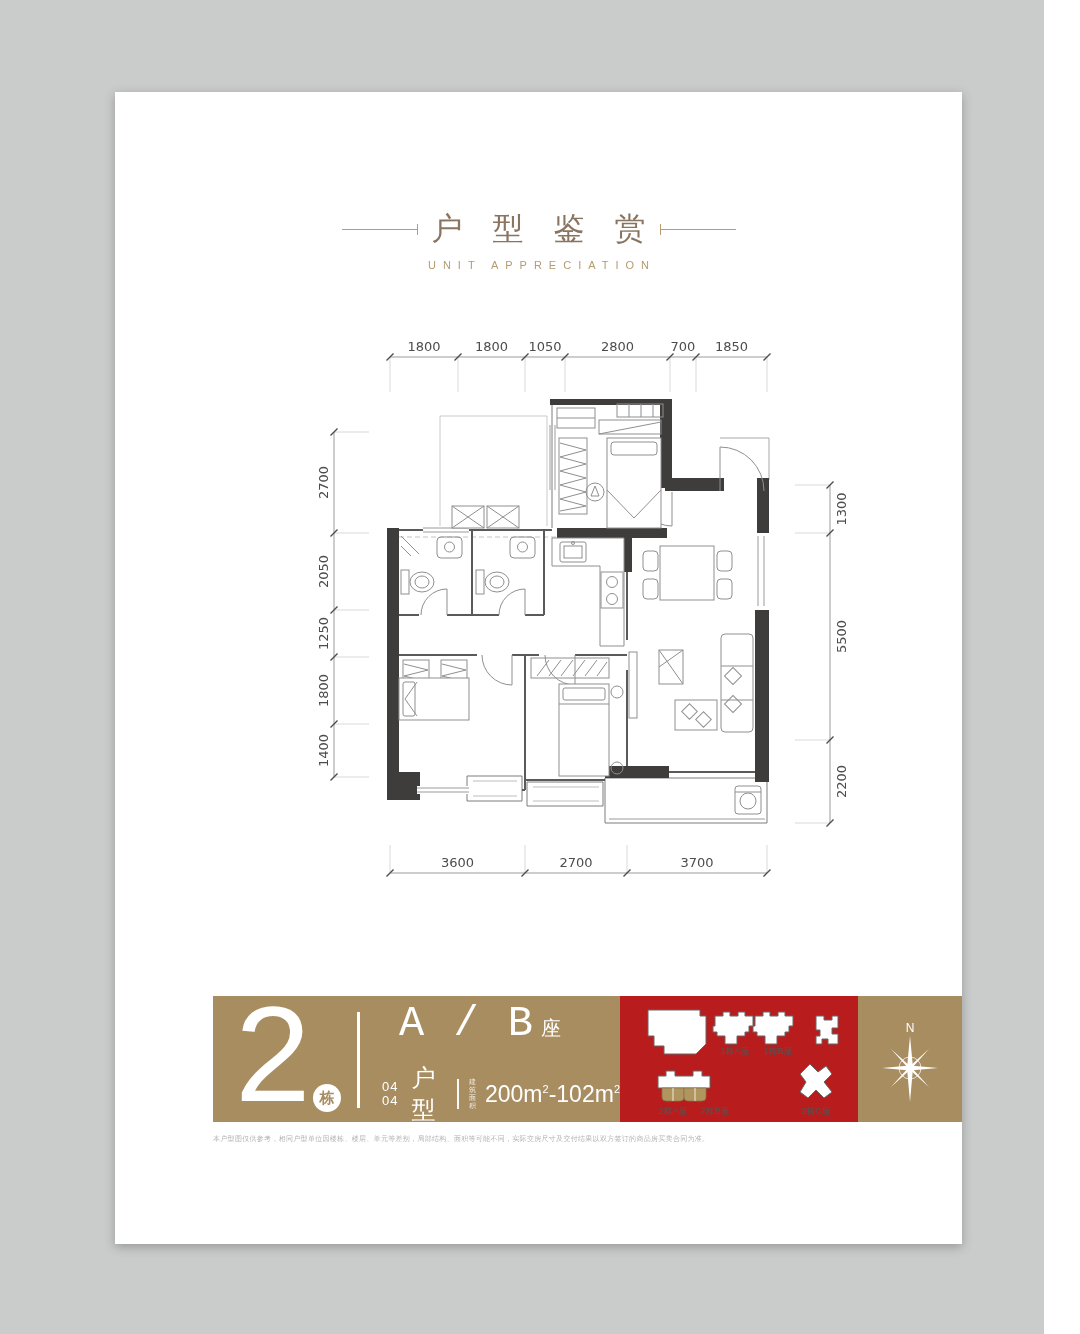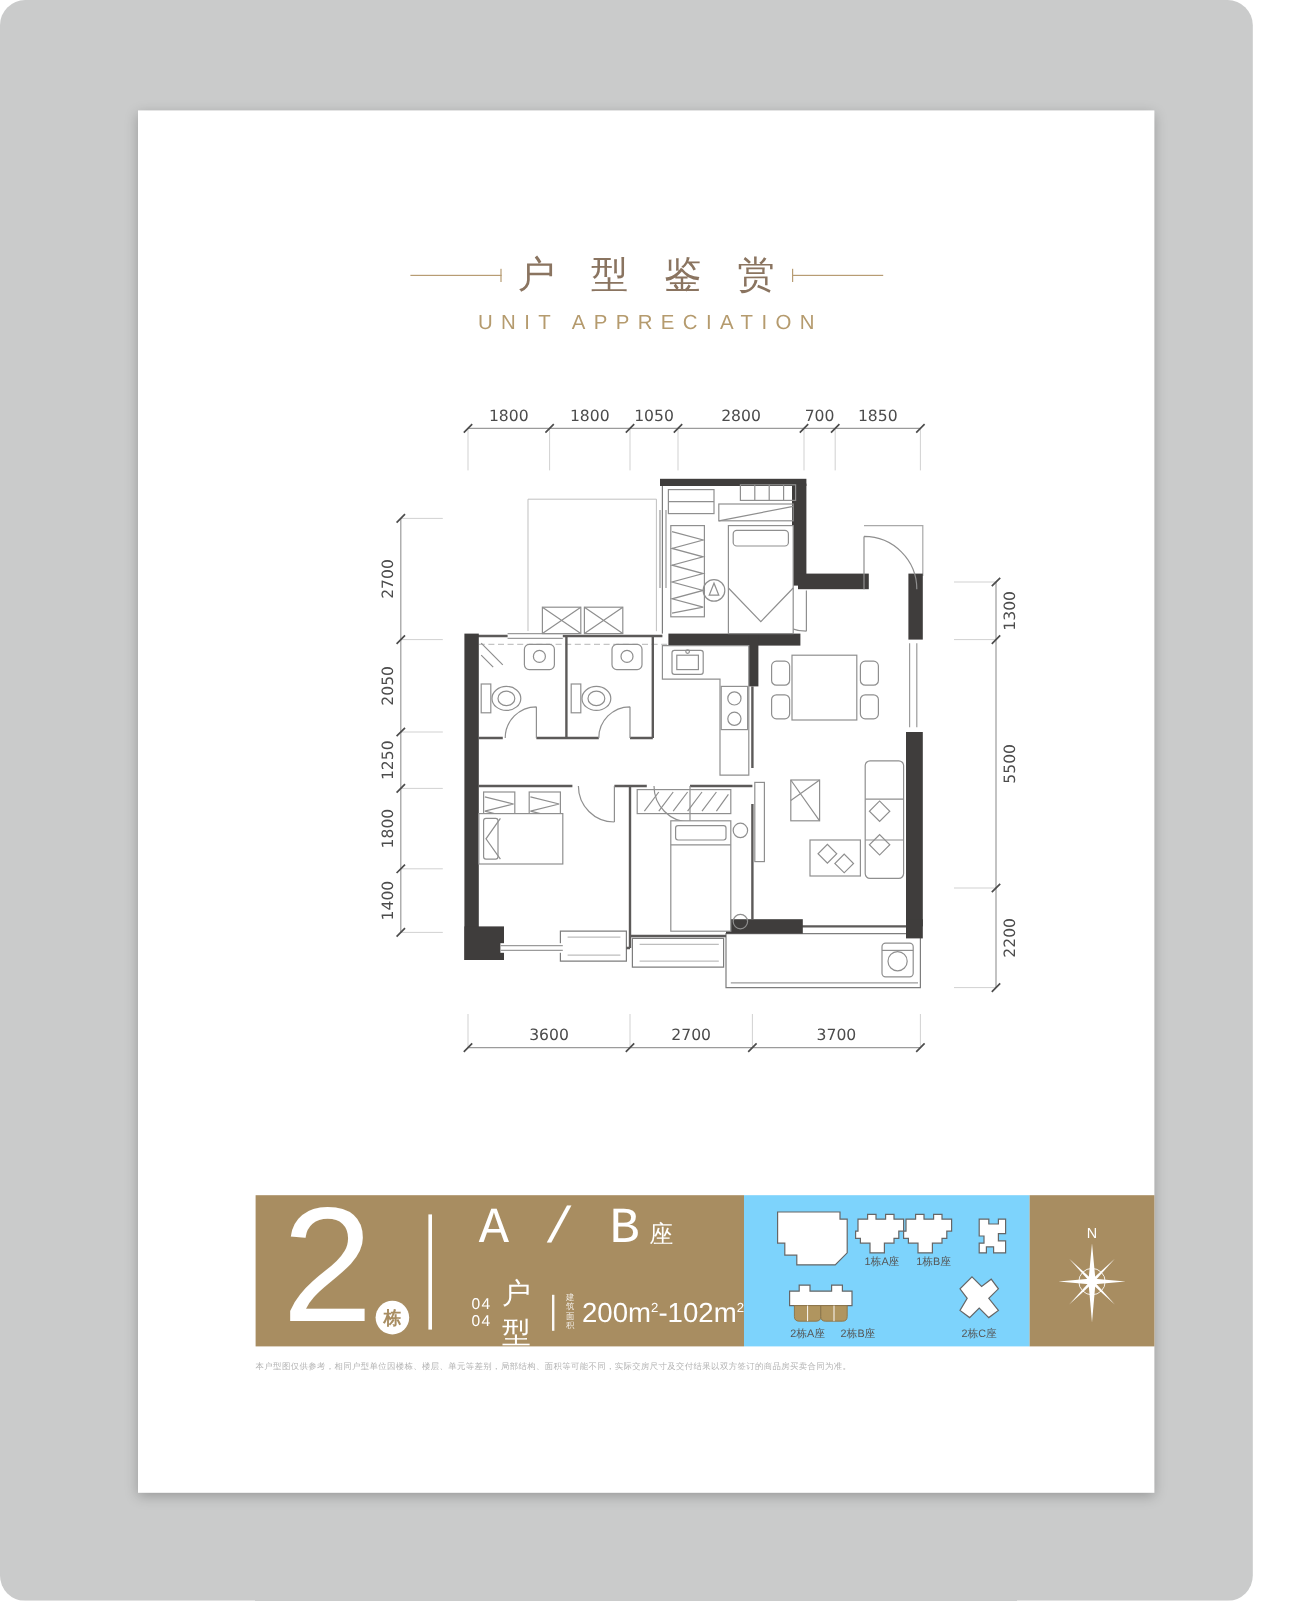--- a/index.html
+++ b/index.html
@@ -1,51 +1,51 @@
 <!DOCTYPE html>
 <html><head>
 <meta charset="utf-8">
 <style>
   html,body{margin:0;padding:0;}
   .stage{position:relative;width:1044px;height:1334px;background:#cacbcb;overflow:hidden;
-         font-family:"Liberation Sans",sans-serif;border-radius:21px;}
+         font-family:"Liberation Sans",sans-serif;}
   .page{position:absolute;left:115px;top:92px;width:847px;height:1152px;background:#ffffff;
         box-shadow:0 3px 10px rgba(0,0,0,.25);}
 
   
   .title-block{position:absolute;top:116px;left:0;width:100%;text-align:center;}
   .title-row{display:flex;align-items:center;justify-content:center;gap:14px;}
   .dec-line{position:relative;width:76px;height:1px;background:#b79c73;display:inline-block;}
   .dec-line.left::after{content:"";position:absolute;right:0;top:-5px;width:1px;height:11px;background:#b79c73;}
   .dec-line.right::after{content:"";position:absolute;left:0;top:-5px;width:1px;height:11px;background:#b79c73;}
   .title-cn{font-size:31px;color:#8a7460;letter-spacing:30px;margin-right:-30px;font-weight:400;}
-  .title-en{margin-top:9px;font-size:17px;color:#b59b6e;letter-spacing:7px;margin-right:-7px;}
+  .title-en{margin-top:9px;font-size:11px;color:#b59b6e;letter-spacing:7px;margin-right:-7px;}
 
   
   .plan-wrap{position:absolute;left:192px;top:248px;width:550px;height:550px;}
   svg text.dim{font-family:"DejaVu Sans","Liberation Sans",sans-serif;font-size:13px;fill:#4c4c4c;}
 
   
   .banner-gold{position:absolute;left:98px;top:904px;width:407px;height:126px;background:#a88d61;color:#fff;}
   .big-num{position:absolute;left:22px;top:-10px;font-size:136px;line-height:1;font-weight:400;color:#fff;}
   .num-circle{position:absolute;left:100px;top:88px;width:28px;height:28px;border-radius:50%;background:#fff;
               display:flex;align-items:center;justify-content:center;}
   .num-circle span{color:#a88d61;font-size:15px;font-weight:bold;}
   .v-div{position:absolute;left:144px;top:16px;width:3px;height:96px;background:#fff;}
   .blk-label{position:absolute;left:186px;top:7px;font-size:42px;letter-spacing:2px;line-height:1;font-family:Liberation Mono, monospace;}
   .blk-label .suffix{font-size:20px;letter-spacing:0;margin-left:6px;}
-  .unit-row{position:absolute;left:180px;top:82px;display:flex;align-items:center;height:32px;}
+  .unit-row{position:absolute;left:169px;top:82px;display:flex;align-items:center;height:32px;}
   .unit-nums{display:flex;flex-direction:column;justify-content:center;font-size:13px;line-height:14px;letter-spacing:1px;}
   .unit-label{font-size:24px;margin-left:5px;letter-spacing:2px;text-align:center;}
   .v-div2{width:2px;height:30px;background:rgba(255,255,255,.95);margin:0 10px 0 12px;}
   .area-prefix{width:16px;font-size:7px;line-height:8px;letter-spacing:2px;color:rgba(255,255,255,.85);margin-right:3px;}
   .area-value{font-size:23px;letter-spacing:0;}
   .area-value .sup{font-size:11px;position:relative;top:-9px;}
 
-  .banner-white{position:absolute;left:505px;top:904px;width:238px;height:126px;background:#7dd3fc;}
+  .banner-white{position:absolute;left:505px;top:904px;width:238px;height:126px;background:#b91c1c;}
   .banner-compass{position:absolute;left:743px;top:904px;width:104px;height:126px;background:#a88d61;}
 
   .site-label{font-family:"Liberation Sans",sans-serif;font-size:9px;fill:#555;}
 
   
   .disclaimer{position:absolute;left:98px;top:1042px;width:640px;font-size:7px;color:#b3b3b3;
               letter-spacing:.3px;white-space:nowrap;}
 </style>
 </head>
 <body>

